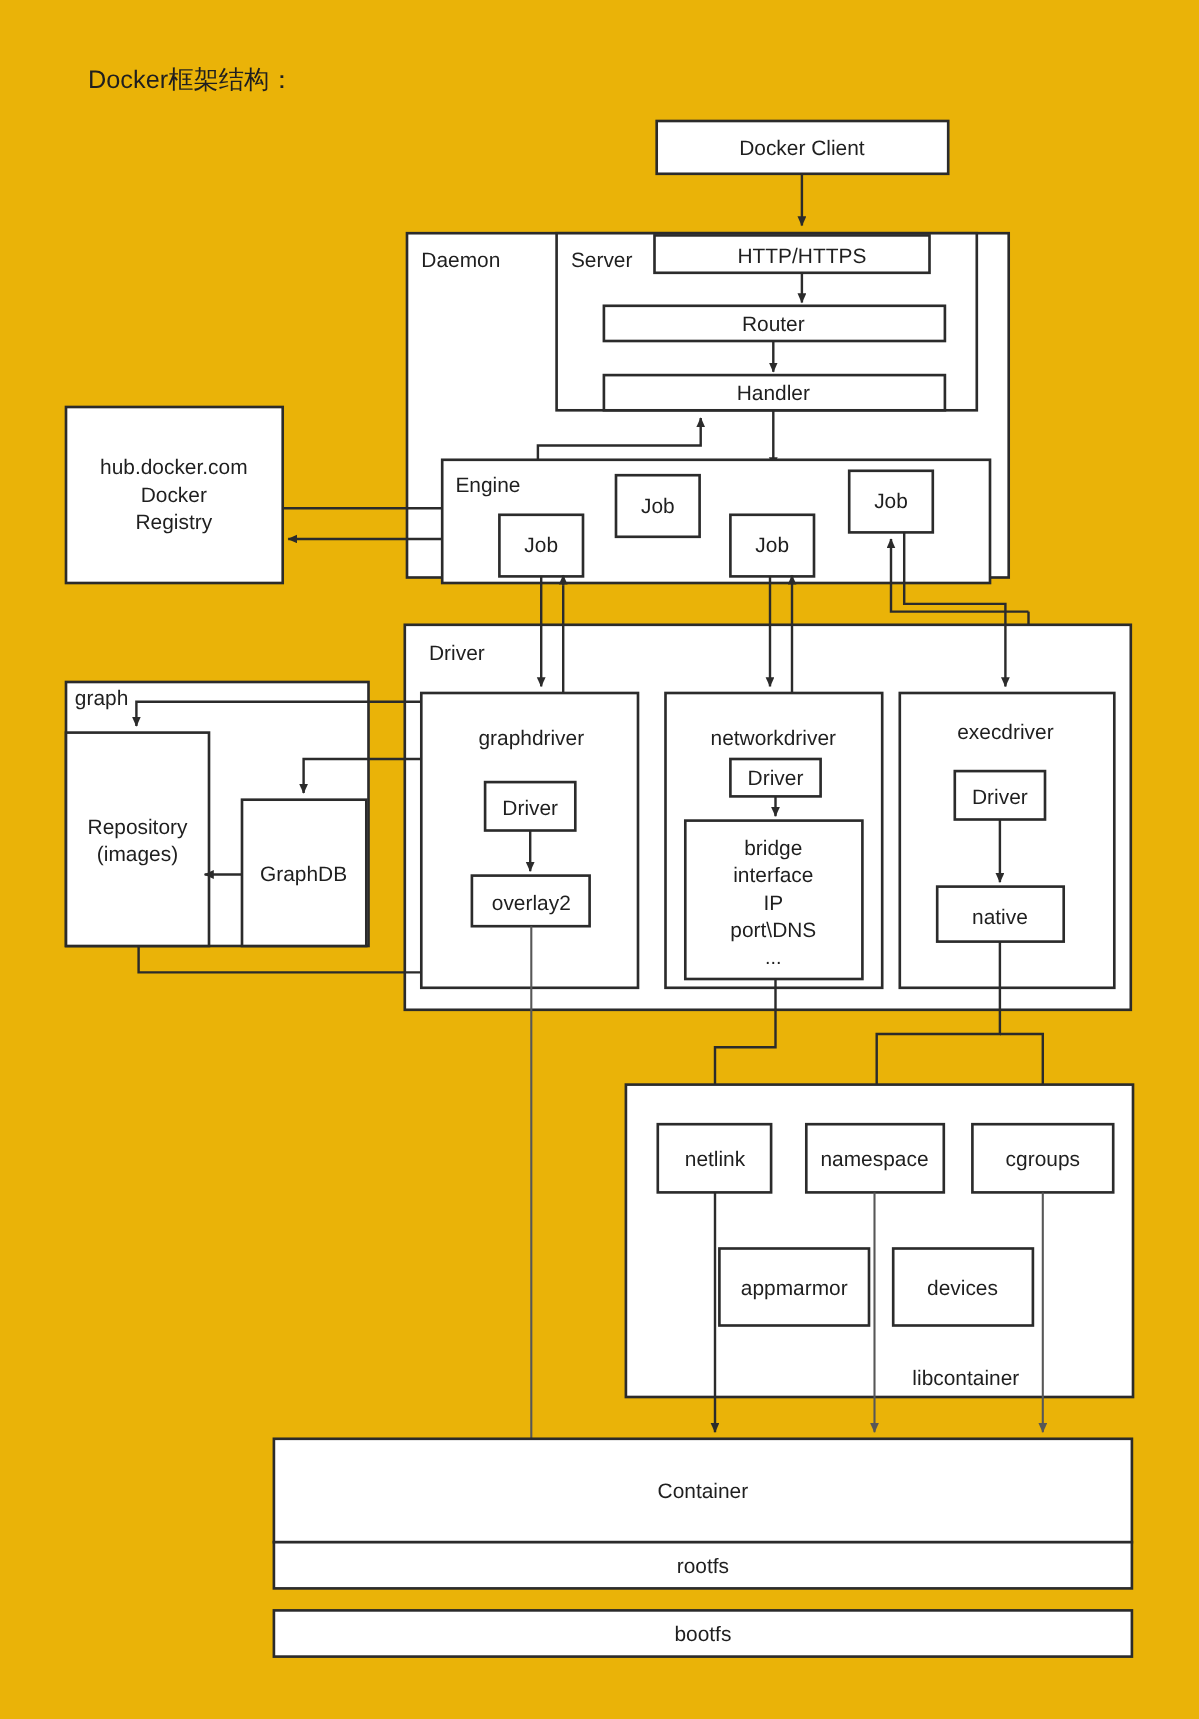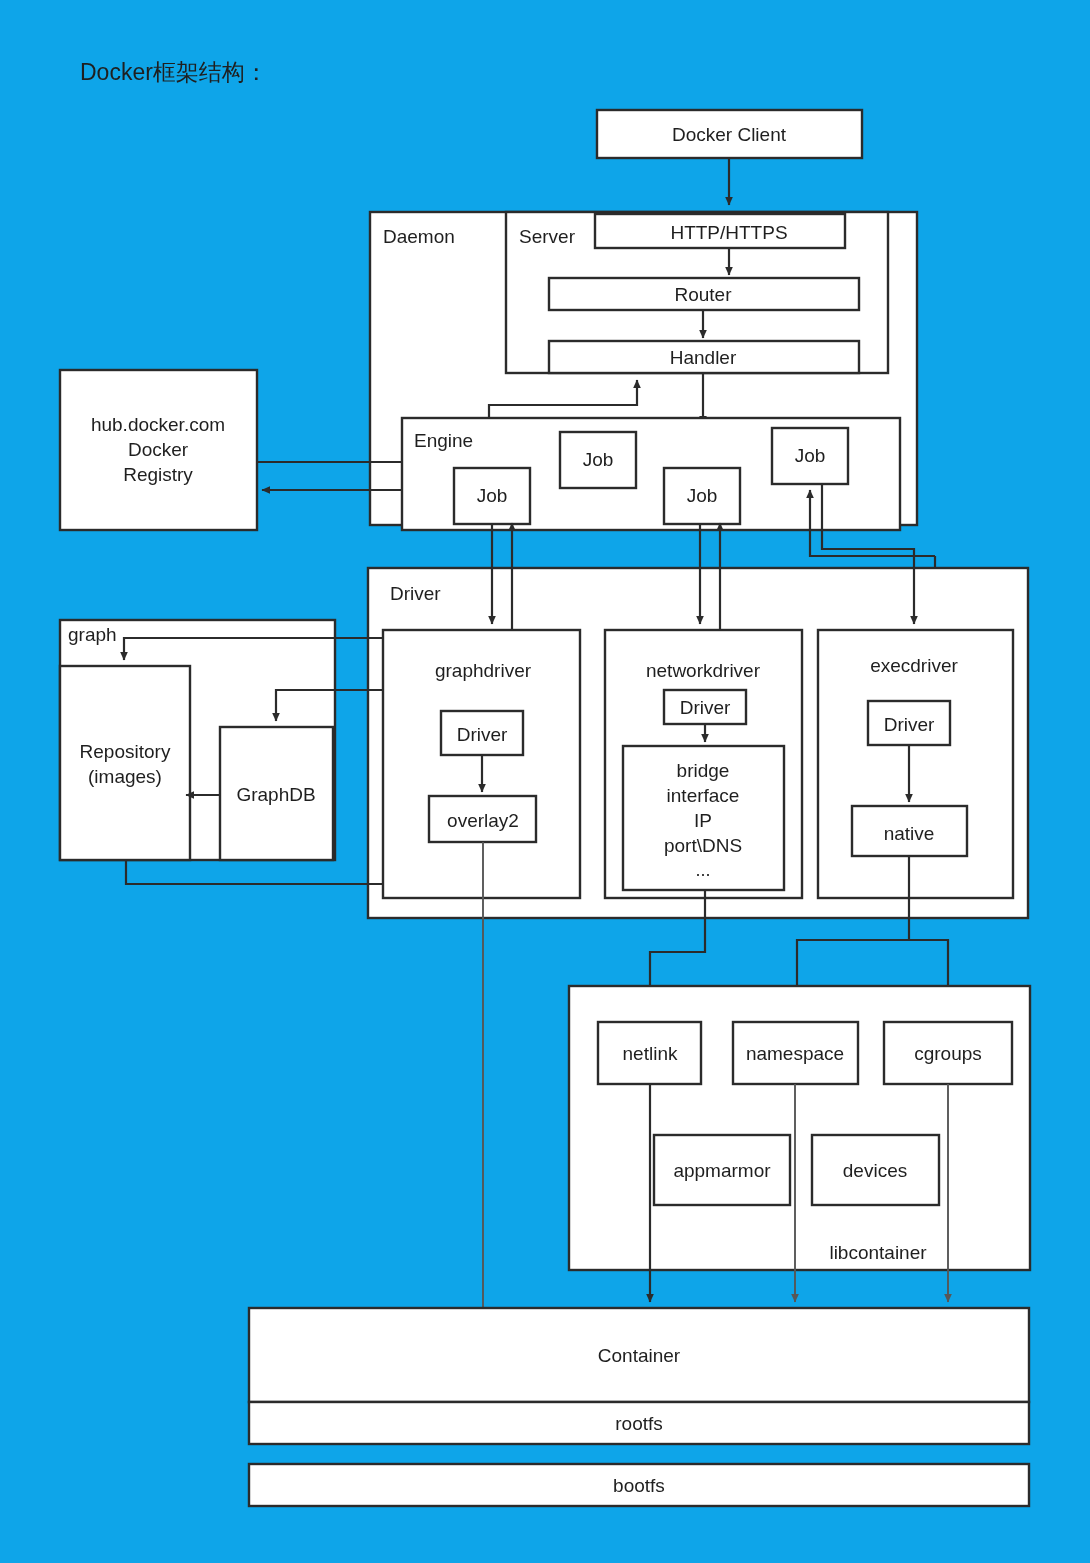--- a/index.html
+++ b/index.html
@@ -1,17 +1,17 @@
 <!DOCTYPE html>
 <html><head>
 <meta charset="utf-8">
 <style>
   html,body{margin:0;padding:0;background:#ffffff;}
   body{width:1090px;height:1563px;font-family:"Liberation Sans","DejaVu Sans",sans-serif;}
-  #stage{position:relative;width:1090px;height:1563px;overflow:hidden;background:#0ea5e9;}
+  #stage{position:relative;width:1090px;height:1563px;overflow:hidden;background:#eab308;}
   svg{display:block;}
   .bx{fill:#ffffff;stroke:#2b2b2b;stroke-width:2.4;}
   .ln{stroke:#2b2b2b;stroke-width:2.2;fill:none;}
   .ln-l{stroke:#575757;stroke-width:1.9;fill:none;}
   text{fill:#1f1f1f;font-family:"Liberation Sans","DejaVu Sans",sans-serif;}
   .t{font-size:19px;}
   .t-title{font-size:23px;}
   .t-sm{font-size:18px;}
   .mid{text-anchor:middle;}
   .st{text-anchor:start;}

